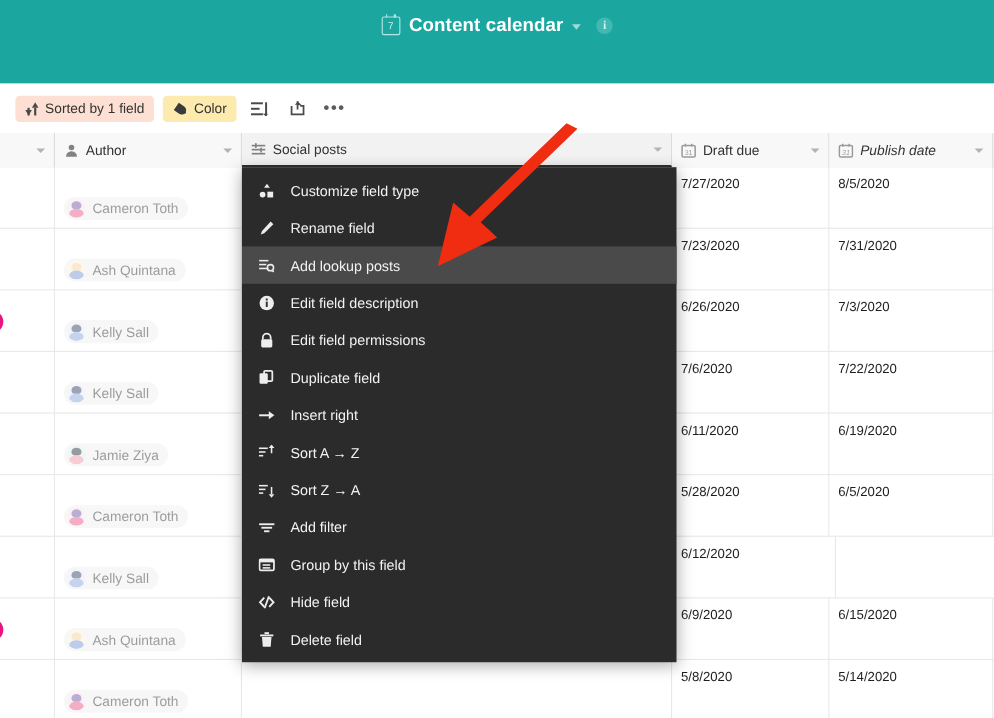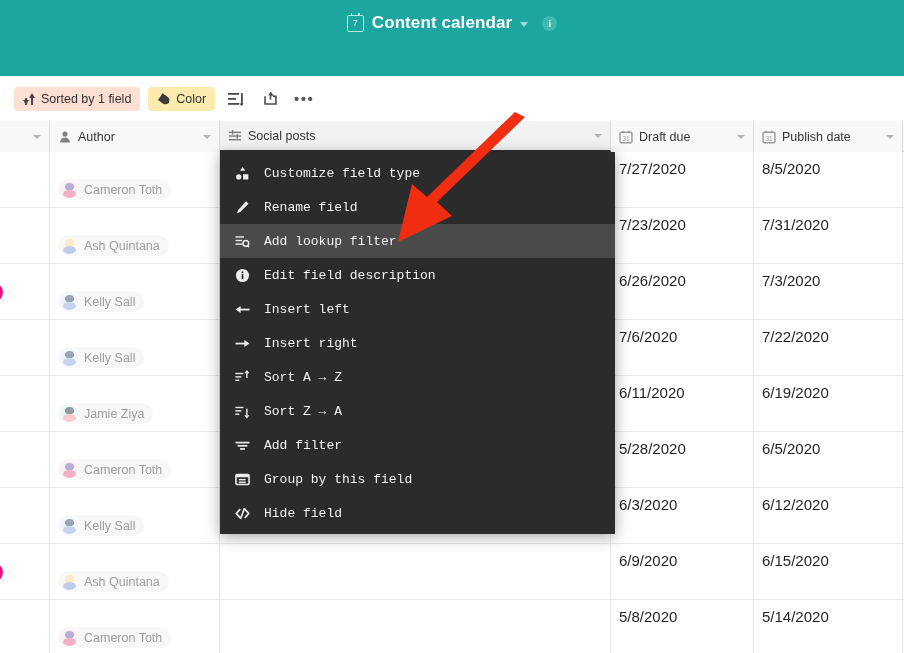--- a/index.html
+++ b/index.html
@@ -131,38 +131,38 @@
     max-width: 100%; opacity: .5;
   }
   .chip-name { font-size: 12.5px; color: #3a3a3a; white-space: nowrap; }
   .avatar {
     width: 17px; height: 17px; border-radius: 50%; flex: 0 0 auto;
     position: relative; overflow: hidden;
   }
   .avatar .hair { position: absolute; left: 4px; top: 2px; width: 9px; height: 7px; border-radius: 50% 50% 40% 40%; }
   .avatar .body { position: absolute; left: 2px; bottom: 0; width: 13px; height: 8px; border-radius: 50% 50% 0 0; }
 
-  .date-txt { font-size: 15px; color: #1f1f1f; }
+  .date-txt { font-size: 12px; color: #1f1f1f; }
 
   
   .ctxmenu {
     position: absolute; left: 220px; top: 152px; width: 395px;
     background: #2b2b2b; box-shadow: 0 3px 14px rgba(0,0,0,.35);
     padding: 4px 0 4px 0; z-index: 40;
   }
   .mi {
     height: 34px; display: flex; align-items: center; gap: 14px;
     padding: 0 12px 0 14px; color: #f2f2f2; font-size: 13px; cursor: pointer;
   }
   .mi.hl { background: #4a4a4a; }
   .mi-ic {
     width: 16px; height: 16px; flex: 0 0 auto; display: flex;
     align-items: center; justify-content: center;
   }
-  .mi-label { white-space: nowrap; font-family: Liberation Mono, monospace; }
+  .mi-label { white-space: nowrap; }
 
   
   .annot { position: absolute; left: 0; top: 0; width: 904px; height: 653px; pointer-events: none; z-index: 60; }
 </style>
 </head>
 <body>
 
 <div id="app">
 
   <div class="topbar">
@@ -249,21 +249,21 @@
         <div class="hdr-cell" style="width: 143px;">
           <svg class="fld-ic" viewBox="0 0 16 16">
             <rect x="1.2" y="2.6" width="13.6" height="12" rx="1.4" fill="none" stroke="#777" stroke-width="1.6"></rect>
             <rect x="4" y="0.8" width="1.5" height="3" fill="#777"></rect>
             <rect x="10.5" y="0.8" width="1.5" height="3" fill="#777"></rect>
             <text x="8" y="12" font-size="7.4" fill="#777" text-anchor="middle" font-family="Liberation Sans, sans-serif">31</text>
           </svg>
           <span class="hdr-label">Draft due</span>
           <span class="hdr-caret"></span>
         </div>
-        <div class="hdr-cell" style="width: 149px;">
+        <div class="hdr-cell" style="width: 149px; font-style: italic;">
           <svg class="fld-ic" viewBox="0 0 16 16">
             <rect x="1.2" y="2.6" width="13.6" height="12" rx="1.4" fill="none" stroke="#777" stroke-width="1.6"></rect>
             <rect x="4" y="0.8" width="1.5" height="3" fill="#777"></rect>
             <rect x="10.5" y="0.8" width="1.5" height="3" fill="#777"></rect>
             <text x="8" y="12" font-size="7.4" fill="#777" text-anchor="middle" font-family="Liberation Sans, sans-serif">31</text>
           </svg>
           <span class="hdr-label">Publish date</span>
           <span class="hdr-caret"></span>
         </div>
       </div>
@@ -389,23 +389,20 @@
           <div class="cell c-author" style="width: 170px;">
             <span class="chip">
               <span class="avatar" style="background:#e7edfb">
                 <span class="hair" style="background:#3c4a6b"></span>
                 <span class="body" style="background:#8fa9e0"></span>
               </span>
               <span class="chip-name">Kelly Sall</span>
             </span>
           </div>
           <div class="cell" style="width: 391px;"></div>
-          <div class="cell" style="width: 143px;">
-            <span class="date-txt">6/3/2020</span>
-          </div>
           <div class="cell" style="width: 149px;">
             <span class="date-txt">6/12/2020</span>
           </div>
         </div>
         <div class="row" style="top: 392px;">
           <div class="cell c-flag" style="width: 50px;">
             <span class="flag-pill">ls</span>
           </div>
           <div class="cell c-author" style="width: 170px;">
             <span class="chip">
@@ -468,40 +465,49 @@
       <div class="mi hl">
         <span class="mi-ic">
           <svg width="15" height="15" viewBox="0 0 16 16">
             <rect x="0.6" y="2.4" width="9" height="1.5" fill="#ededed"></rect>
             <rect x="0.6" y="6.2" width="7" height="1.5" fill="#ededed"></rect>
             <rect x="0.6" y="10" width="9" height="1.5" fill="#ededed"></rect>
             <circle cx="11.6" cy="10" r="3" fill="none" stroke="#ededed" stroke-width="1.5"></circle>
             <rect x="13.6" y="12" width="2.4" height="1.5" fill="#ededed" transform="rotate(45 13.6 12)"></rect>
           </svg>
         </span>
-        <span class="mi-label">Add lookup filter</span>
+        <span class="mi-label">Add lookup posts</span>
       </div>
       <div class="mi">
         <span class="mi-ic">
           <svg width="15" height="15" viewBox="0 0 16 16">
             <circle cx="8" cy="8" r="7" fill="#ededed"></circle>
             <rect x="7.1" y="6.6" width="1.8" height="5.2" fill="#2b2b2b"></rect>
             <rect x="7.1" y="3.6" width="1.8" height="1.9" fill="#2b2b2b"></rect>
           </svg>
         </span>
         <span class="mi-label">Edit field description</span>
       </div>
       <div class="mi">
         <span class="mi-ic">
           <svg width="15" height="15" viewBox="0 0 16 16">
-            <rect x="4" y="7.1" width="11.5" height="1.9" fill="#ededed"></rect>
-            <path d="M0.6 8 L6 4.2 V11.8 Z" fill="#ededed"></path>
-          </svg>
-        </span>
-        <span class="mi-label">Insert left</span>
+            <path d="M4.2 7 V5.2 a3.8 3.8 0 0 1 7.6 0 V7" fill="none" stroke="#ededed" stroke-width="1.7"></path>
+            <rect x="2.6" y="6.8" width="10.8" height="8" rx="1.4" fill="#ededed"></rect>
+          </svg>
+        </span>
+        <span class="mi-label">Edit field permissions</span>
+      </div>
+      <div class="mi">
+        <span class="mi-ic">
+          <svg width="15" height="15" viewBox="0 0 16 16">
+            <rect x="1" y="3.6" width="8" height="10" rx="1.2" fill="#ededed"></rect>
+            <rect x="5.4" y="1.2" width="8" height="10" rx="1.2" fill="none" stroke="#ededed" stroke-width="1.7"></rect>
+          </svg>
+        </span>
+        <span class="mi-label">Duplicate field</span>
       </div>
       <div class="mi">
         <span class="mi-ic">
           <svg width="15" height="15" viewBox="0 0 16 16">
             <rect x="0.6" y="7.1" width="11.5" height="1.9" fill="#ededed"></rect>
             <path d="M15.4 8 L10 4.2 V11.8 Z" fill="#ededed"></path>
           </svg>
         </span>
         <span class="mi-label">Insert right</span>
       </div>
@@ -553,20 +559,30 @@
       <div class="mi">
         <span class="mi-ic">
           <svg width="15" height="15" viewBox="0 0 16 16">
             <path d="M5.6 3.4 L1.4 8 L5.6 12.6" fill="none" stroke="#ededed" stroke-width="1.8"></path>
             <path d="M10.4 3.4 L14.6 8 L10.4 12.6" fill="none" stroke="#ededed" stroke-width="1.8"></path>
             <rect x="7.1" y="1.8" width="1.8" height="12.4" fill="#ededed" transform="rotate(20 8 8)"></rect>
           </svg>
         </span>
         <span class="mi-label">Hide field</span>
       </div>
+      <div class="mi">
+        <span class="mi-ic">
+          <svg width="15" height="15" viewBox="0 0 16 16">
+            <rect x="1.6" y="3" width="12.8" height="1.8" fill="#ededed"></rect>
+            <rect x="5.8" y="0.8" width="4.4" height="1.8" fill="#ededed"></rect>
+            <path d="M3.4 5.4 H12.6 L11.8 15 H4.2 Z" fill="#ededed"></path>
+          </svg>
+        </span>
+        <span class="mi-label">Delete field</span>
+      </div>
     </div>
 
   <svg class="annot" viewBox="0 0 904 653">
     <g>
       <path id="arrow-path" d="M525 117 L437 202 L452 216 L398 242 L412 184 L427 197 L515 112 Z" fill="#f02c11"></path>
     </g>
   </svg>
 
 </div>
 

